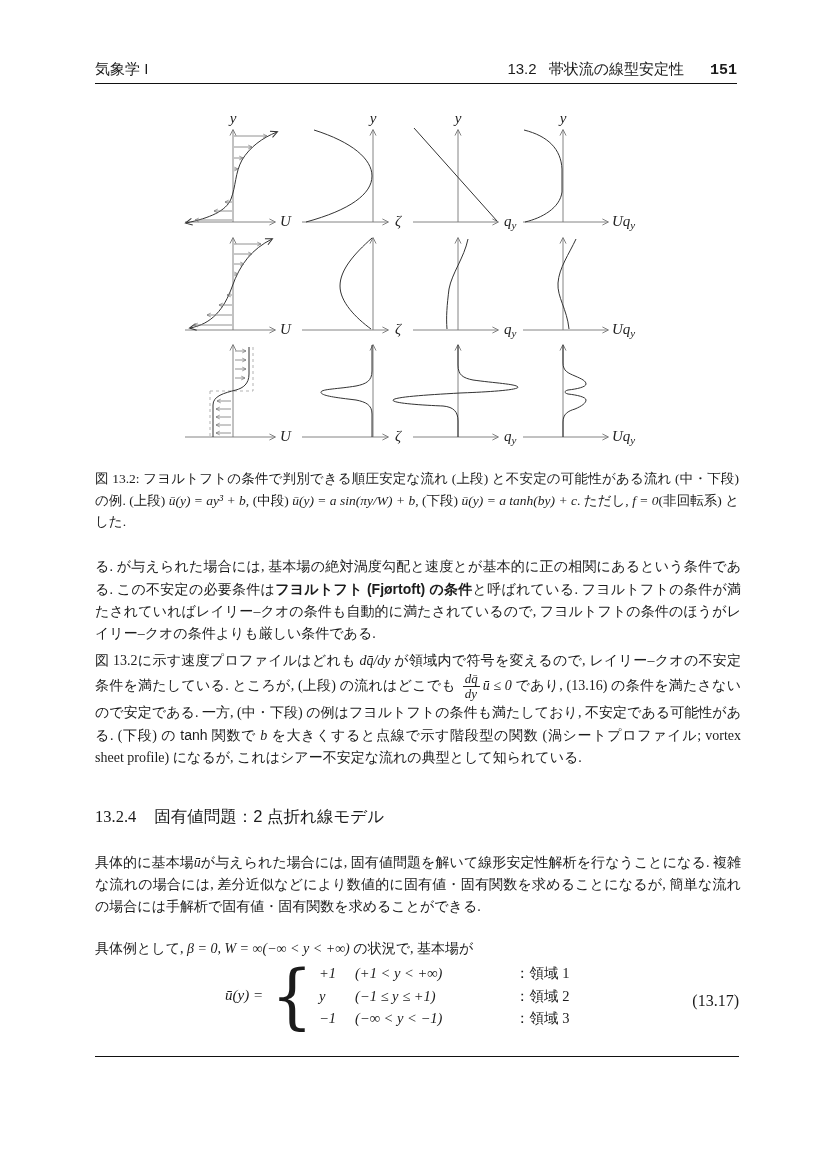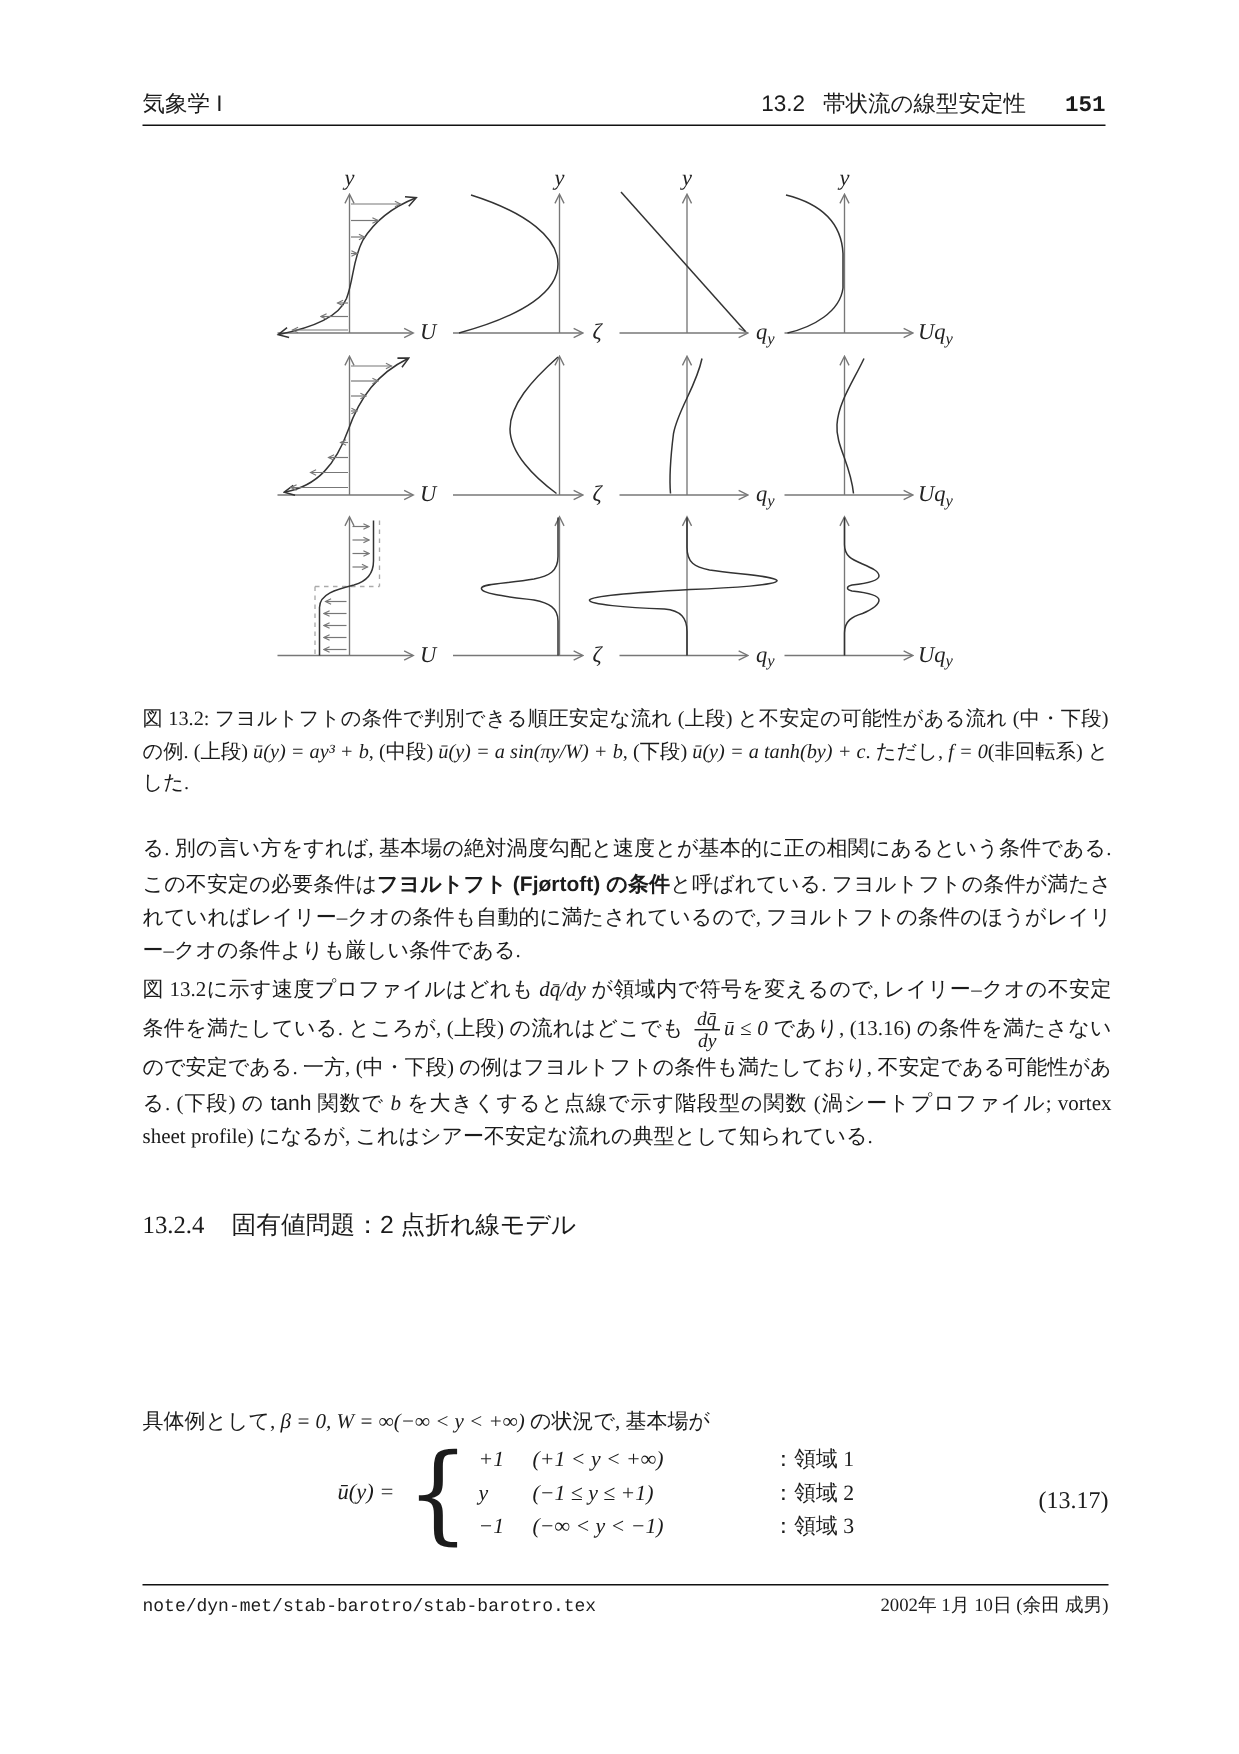--- a/index.html
+++ b/index.html
@@ -20,21 +20,21 @@
   .fig path.cv{stroke:#333;stroke-width:1;fill:none;}
   .fig line.va{stroke:#777;stroke-width:0.8;}
   .fig path.dash{stroke:#aaa;stroke-width:0.9;fill:none;stroke-dasharray:3 3;}
   
   .caption{position:absolute;left:95px;top:468px;width:644px;font-size:13.5px;line-height:21.5px;text-align:justify;}
   .para{position:absolute;left:95px;width:646px;font-size:14px;line-height:22px;text-align:justify;}
   #para1{top:556px;} #para2{top:650px;} #para3{top:852px;} #para4{top:938px;}
   .m{font-style:italic;font-family:"Liberation Serif","DejaVu Serif",serif;}
   .mr{font-style:normal;font-family:Liberation Sans, sans-serif;}
   .gb{font-family:"Liberation Sans","DejaVu Sans",sans-serif;font-weight:bold;}
-  .frac{display:inline-flex;flex-direction:column;align-items:flex-end;vertical-align:middle;
+  .frac{display:inline-flex;flex-direction:column;align-items:flex-start;vertical-align:middle;
         line-height:1.1;font-size:13px;margin:0 3px;font-style:italic;}
   .frac .num{border-bottom:1px solid #222;padding:0 2px;}
   .frac .den{padding:0 2px;}
   
   .sechead{position:absolute;left:95px;top:806px;font-size:16.5px;font-weight:normal;}
   .sechead .num{font-family:"Liberation Serif",serif;margin-right:18px;}
   .sechead .ttl{font-family:"Liberation Sans","DejaVu Sans",sans-serif;}
   
   .equation{position:absolute;left:95px;top:962px;width:644px;height:80px;}
   .eq-body{position:absolute;left:130px;top:0;display:flex;align-items:center;}
@@ -181,31 +181,32 @@
 
       <text x="130" y="329"><tspan>U</tspan></text>
       <text x="245" y="329"><tspan>ζ</tspan></text>
       <text x="354" y="329"><tspan>q</tspan><tspan class="sub" dy="3">y</tspan></text>
       <text x="462" y="329"><tspan>Uq</tspan><tspan class="sub" dy="3">y</tspan></text>
     </g>
   </svg>
 
   <div class="caption"><span>図 13.2: フヨルトフトの条件で判別できる順圧安定な流れ (上段) と不安定の可能性がある流れ (中・下段) の例. (上段) </span><span class="m">ū(y) = ay³ + b</span><span>, (中段) </span><span class="m">ū(y) = a sin(πy/W) + b</span><span>, (下段) </span><span class="m">ū(y) = a tanh(by) + c</span><span>. ただし, </span><span class="m">f = 0</span><span>(非回転系) とした.</span></div>
 
-  <div class="para" id="para1"><span>る. 別の言い方をすれば, 基本場の絶対渦度勾配と速度とが基本的に正の相関にあるという条件である. この不安定の必要条件は</span><span class="gb">フヨルトフト (Fjørtoft) の条件</span><span>と呼ばれている. フヨルトフトの条件が満たされていればレイリー–クオの条件も自動的に満たされているので, フヨルトフトの条件のほうがレイリー–クオの条件よりも厳しい条件である.</span></div>
+  <div class="para" id="para1"><span>る. が与えられた場合には, 基本場の絶対渦度勾配と速度とが基本的に正の相関にあるという条件である. この不安定の必要条件は</span><span class="gb">フヨルトフト (Fjørtoft) の条件</span><span>と呼ばれている. フヨルトフトの条件が満たされていればレイリー–クオの条件も自動的に満たされているので, フヨルトフトの条件のほうがレイリー–クオの条件よりも厳しい条件である.</span></div>
 
   <div class="para" id="para2"><span>図 13.2に示す速度プロファイルはどれも </span><span class="m">dq̄/dy</span><span> が領域内で符号を変えるので, レイリー–クオの不安定条件を満たしている. ところが, (上段) の流れはどこでも </span><span class="frac">
         <span class="num">dq̄</span>
         <span class="den">dy</span>
       </span><span class="m">ū ≤ 0</span><span> であり, (13.16) の条件を満たさないので安定である. 一方, (中・下段) の例はフヨルトフトの条件も満たしており, 不安定である可能性がある. (下段) の </span><span class="mr">tanh</span><span> 関数で </span><span class="m">b</span><span> を大きくすると点線で示す階段型の関数 (渦シートプロファイル; vortex sheet profile) になるが, これはシアー不安定な流れの典型として知られている.</span></div>
 
   <div class="sechead">
     <span class="num">13.2.4</span><span class="ttl">固有値問題：2 点折れ線モデル</span>
   </div>
 
+  <div class="para" id="para3"><span>具体的に基本場</span><span class="m">ū</span><span>が与えられた場合には, 固有値問題を解いて線形安定性解析を行なうことになる. 複雑な流れの場合には, 差分近似などにより数値的に固有値・固有関数を求めることになるが, 簡単な流れの場合には手解析で固有値・固有関数を求めることができる.</span></div>
 
   <div class="para" id="para4"><span>具体例として, </span><span class="m">β = 0, W = ∞(−∞ &lt; y &lt; +∞)</span><span> の状況で, 基本場が</span></div>
 
   <div class="equation">
     <div class="eq-body">
       <span class="eq-lhs">ū(y) =</span>
       <span class="brace">{</span>
       <span class="cases">
         <span class="cval">+1</span>
         <span class="ccond">(+1 &lt; y &lt; +∞)</span>
@@ -215,18 +216,14 @@
         <span class="creg">：領域 2</span>
         <span class="cval">−1</span>
         <span class="ccond">(−∞ &lt; y &lt; −1)</span>
         <span class="creg">：領域 3</span>
       </span>
     </div>
     <span class="eq-no">(13.17)</span>
   </div>
 
   <div class="ftr-rule"></div>
-  <div class="ftr">
-    <span class="path">note/dyn-met/stab-barotro/stab-barotro.tex</span>
-    <span class="date">2002年 1月 10日 (余田 成男)</span>
-  </div>
 
 </div>
 
 </body></html>

